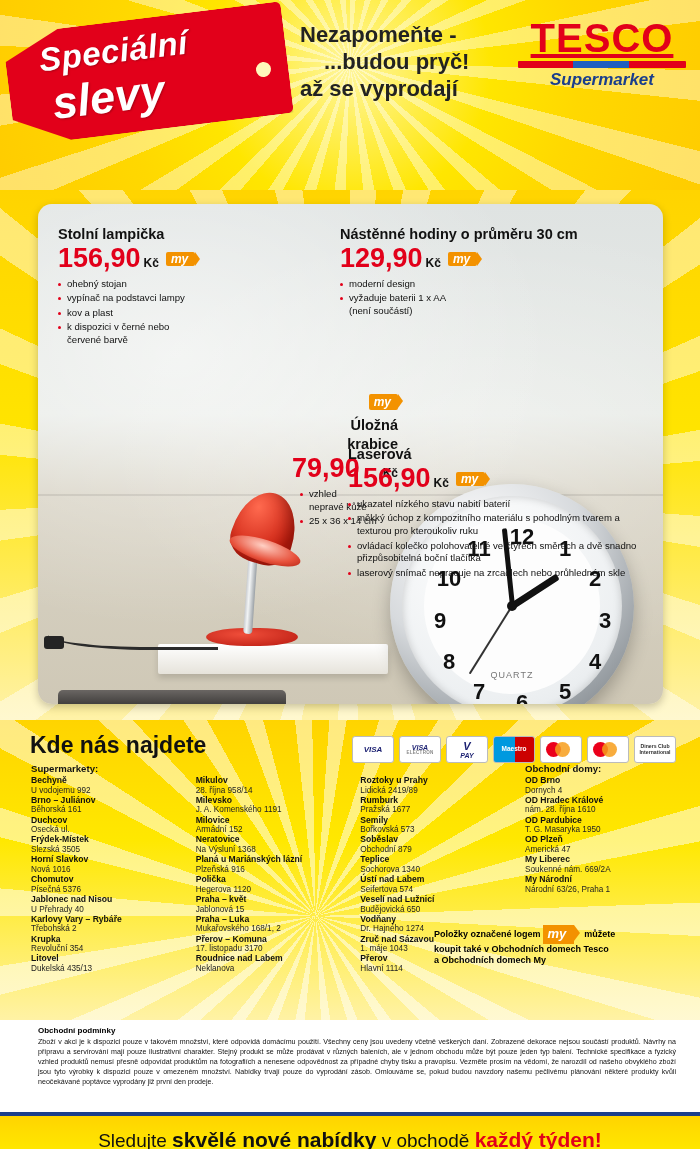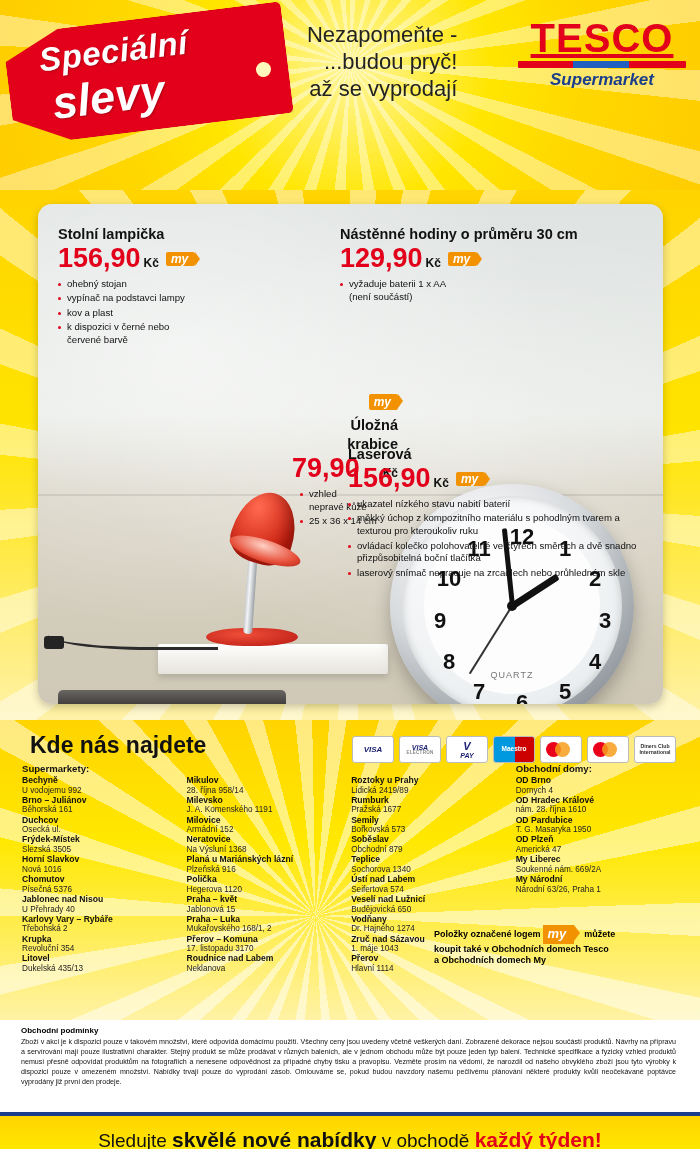--- a/index.html
+++ b/index.html
@@ -51,24 +51,23 @@
     font-style: italic;
     font-weight: bold;
     z-index: 2;
     text-shadow: 1px 1px 2px rgba(0,0,0,.25);
   }
   .tag-text .l1 { position: absolute; left: 26px; top: 6px; font-size: 33px; letter-spacing: .5px; }
   .tag-text .l2 { position: absolute; left: 34px; top: 44px; font-size: 45px; }
 
   .headline {
     position: absolute; left: 300px; top: 22px;
-    font-size: 22px; font-weight: normal; color: #222;
+    font-size: 22px; font-weight: bold; color: #222;
     line-height: 1.22;
     z-index: 2;
-    text-align: right;
   }
   .headline .ln { display: block; }
   .headline .ln3 { padding-left: 24px; }
 
   .tesco-logo {
     position: absolute; right: 14px; top: 18px;
     text-align: center; z-index: 2;
   }
   .tesco-logo .t-main {
     font-size: 40px; font-weight: bold; color: #e2001a;
@@ -279,21 +278,21 @@
   .card.vpay .big { font-size: 11px; }
   .card.maestro { background: linear-gradient(to right,#0099df 52%, #cc0000 48%); color: #fff; font-size: 6.5px; font-style: normal; }
   .card.mc { background:#fff; font-size: 6px; color:#222; font-style: normal; }
   .card.mc .circles { display:block; width:30px; height:15px; position:relative; }
   .card.mc .c1,.card.mc .c2 { position:absolute; top:0; width:15px; height:15px; border-radius:50%; }
   .card.mc .c1 { left:0; background:#eb001b; }
   .card.mc .c2 { left:9px; background:#f79e1b; opacity:.85; }
   .card.dc { font-size: 5.2px; color: #333; font-style: normal; line-height: 1.15; }
 
   .store-cols { display: flex; gap: 10px; margin-top: 2px; }
-  .store-col { flex: 1; }
+  .store-col { flex: 1; margin-left: 9px; }
   .store-col.c4 { flex: 1.05; }
   .col-head { font-size: 9.6px; font-weight: bold; color: #111; margin-bottom: 2px; }
   .store { margin-bottom: 1px; }
   .store .name { font-size: 8.6px; font-weight: bold; color: #111; line-height: 1.12; }
   .store .addr { font-size: 8.2px; color: #222; line-height: 1.12; }
 
   .my-note {
     position: absolute; right: 16px; bottom: 54px; width: 250px;
     font-size: 9px; font-weight: bold; line-height: 1.25; z-index: 3;
   }
@@ -302,21 +301,21 @@
     font-weight: bold; font-style: italic; font-size: 13px;
     padding: 1px 8px 1px 5px; margin: 0 10px 0 2px; vertical-align: middle;
   }
   .my-note .badge2:after {
     content: ""; position: absolute; right: -6px; top: 0;
     border-left: 6px solid #f39200; border-top: 8px solid transparent; border-bottom: 8px solid transparent;
   }
 
   
   .terms {
-    background: #fff; padding: 6px 24px 8px 21px;
+    background: #fff; padding: 6px 24px 8px 38px;
     height: 92px;
   }
   .terms h4 { font-size: 8px; font-weight: bold; margin-bottom: 2px; }
   .terms p { font-size: 7.1px; line-height: 1.42; text-align: justify; color: #111; }
 
   
   .footer {
     position: relative; height: 75px;
     background: linear-gradient(to bottom,#ffd400,#ffe800 50%,#ffd400);
     text-align: center;
@@ -419,20 +418,21 @@
   </div>
 
   <div class="callout c-clock">
     <h3>Nástěnné hodiny o průměru 30 cm</h3>
     <div class="price">
       <span>129,90</span>
       <span class="kc">Kč</span>
       <span class="my-badge">my</span>
     </div>
     <ul class="feat">
+      <li>moderní design</li>
       <li style="white-space:pre-line;">vyžaduje baterii 1 x AA
 (není součástí)</li>
     </ul>
   </div>
 
   <div class="callout c-box">
     <div style="text-align:right;">
       <span class="my-badge" style="margin:0;">my</span>
     </div>
     <h3 style="margin-top:3px;">Úložná</h3>

